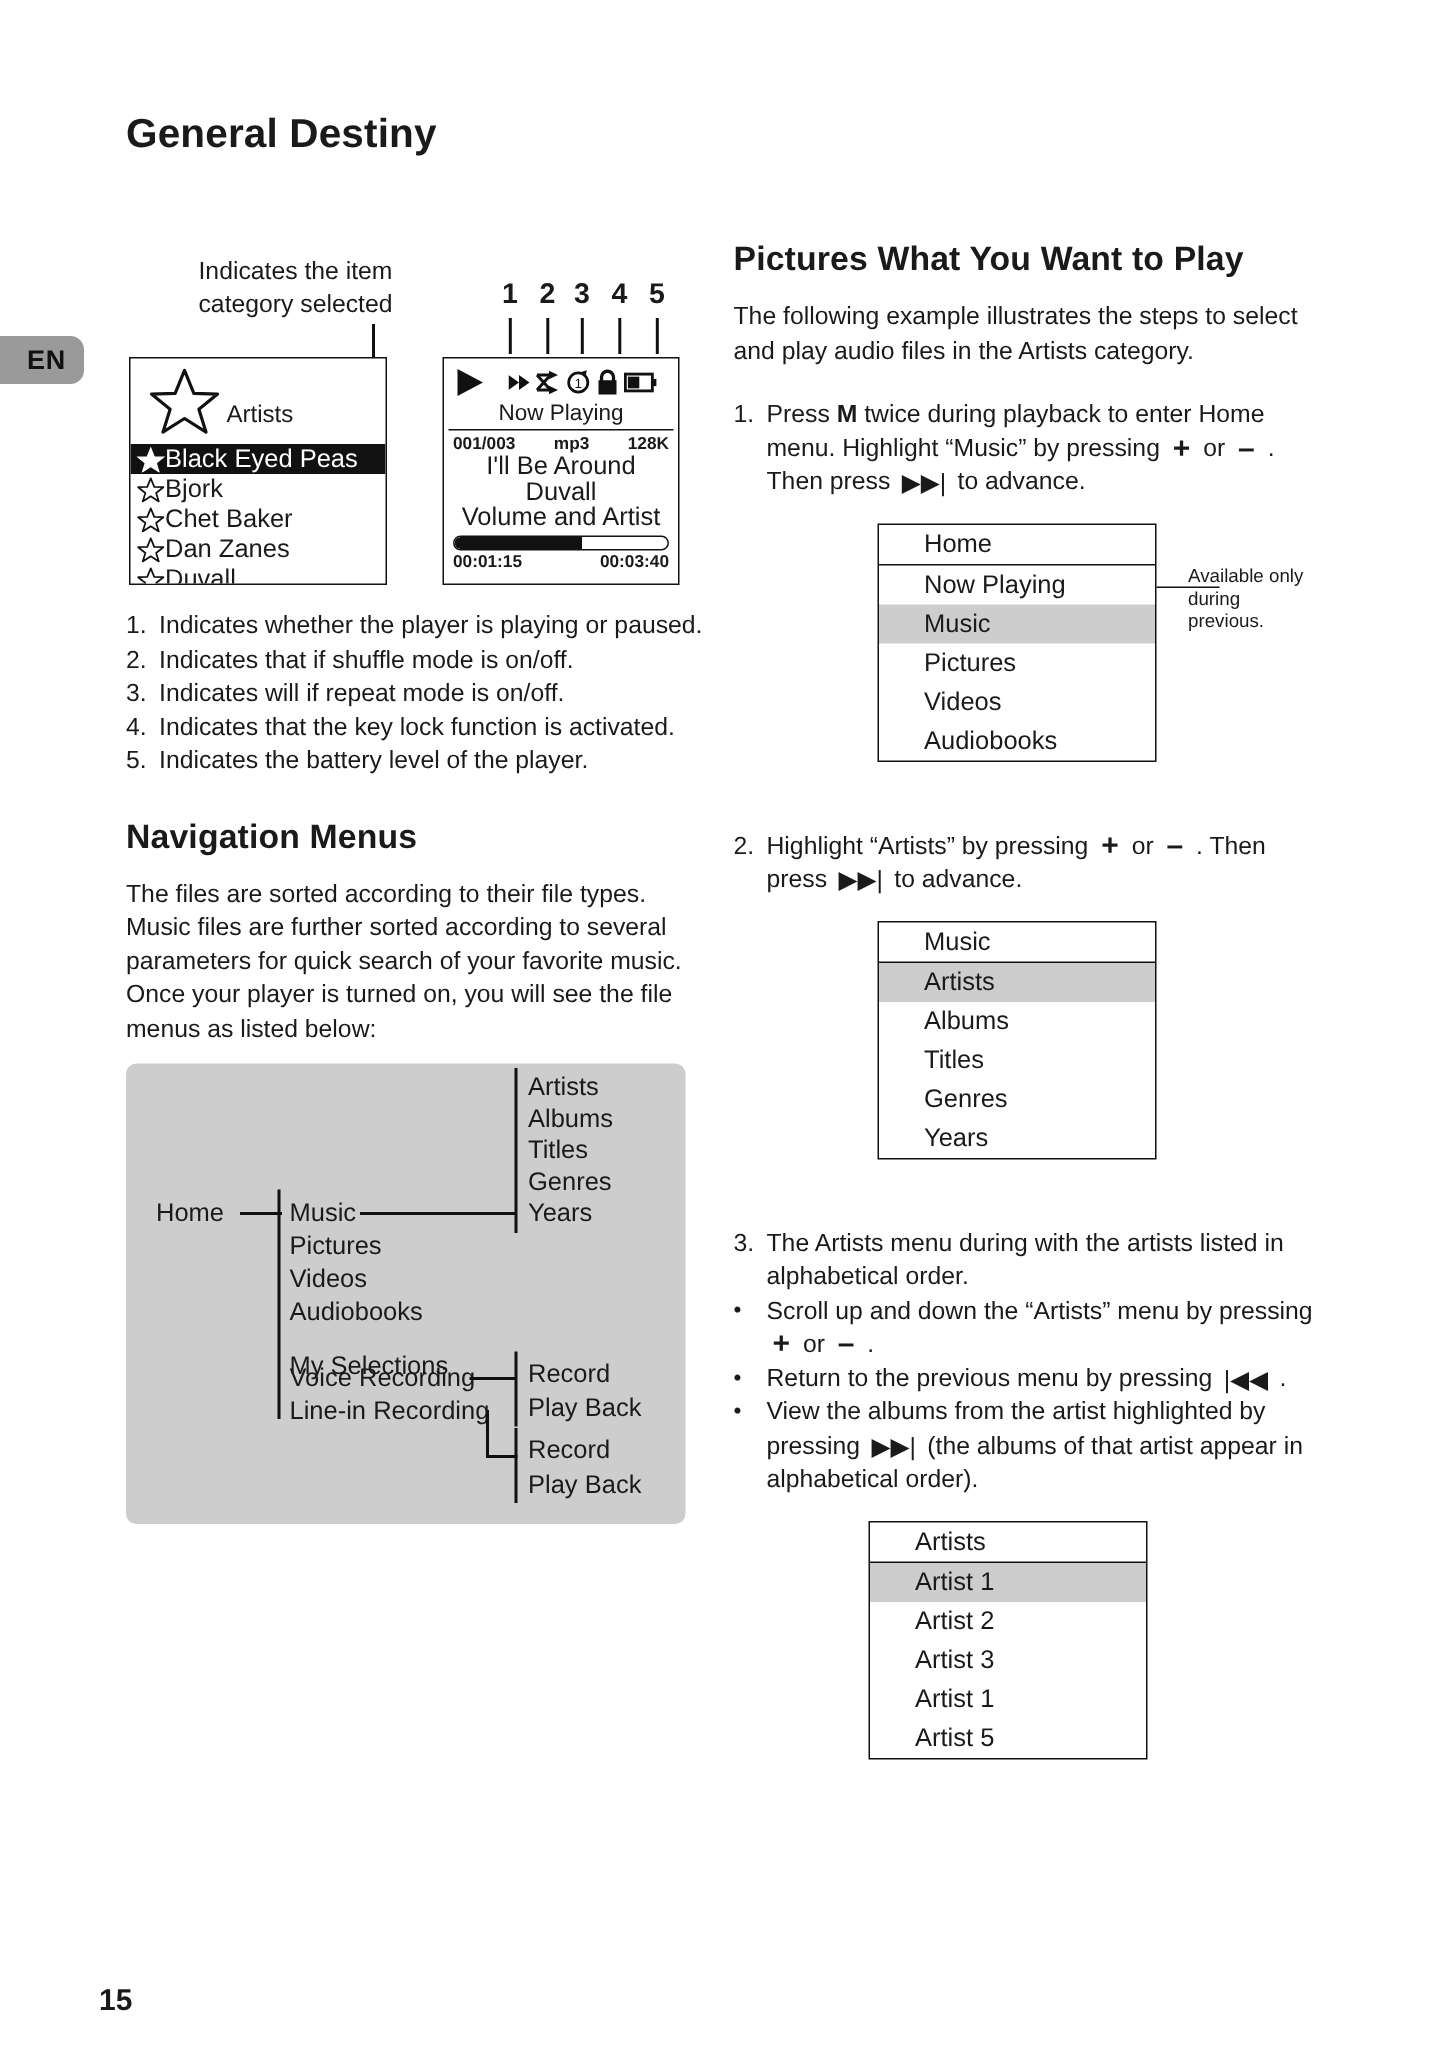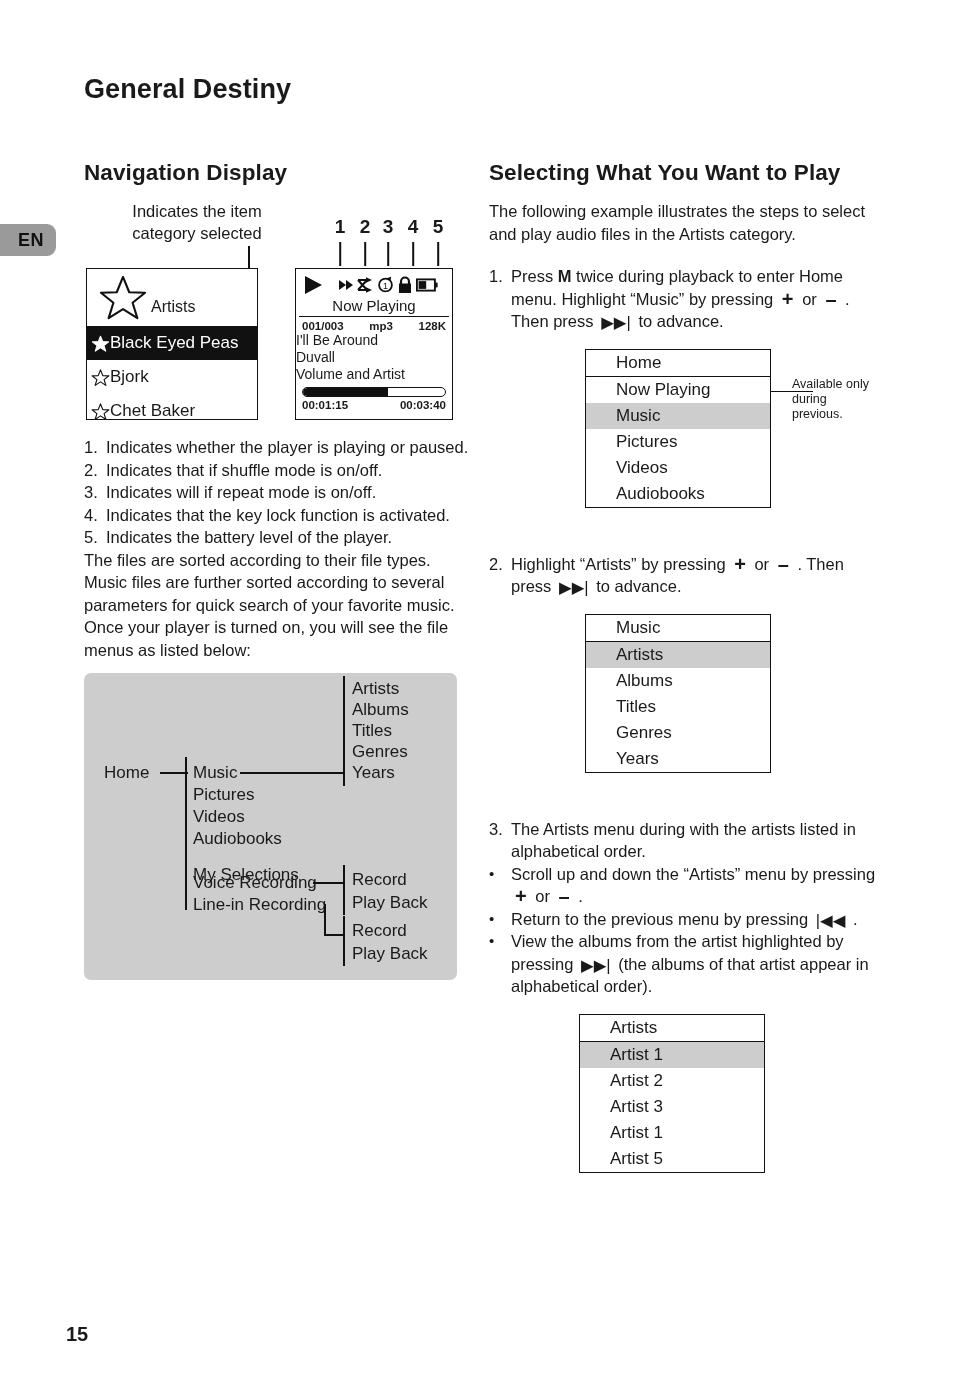--- a/index.html
+++ b/index.html
@@ -125,21 +125,21 @@
     font-size: 16px;
   }
   .art-rows {
     position: absolute;
     left: 0; top: 57px;
     width: 100%;
   }
   .art-row {
     display: flex;
     align-items: center;
-    height: 34px;
+    height: 20px;
     padding-left: 4px;
     font-size: 17px;
     white-space: nowrap;
   }
   .art-row.sel { background: #111; color: #fff; }
   .art-row .star-sm { width: 19px; height: 17px; flex: 0 0 19px; margin-right: 0px; }
 
   
   .screen-np { left: 211px; top: 68px; width: 158px; height: 152px; }
   .np-icons {
@@ -156,21 +156,21 @@
     border-bottom: 1.5px solid #111;
     margin: 0 3px;
   }
   .np-meta {
     display: flex;
     justify-content: space-between;
     font-size: 11.5px;
     padding: 3px 6px 0 6px;
     font-weight: 600;
   }
-  .np-line { text-align: left; font-size: 14px; line-height: 17px; }
+  .np-line { text-align: center; font-size: 17px; line-height: 17px; }
   .np-bar-wrap { padding: 4px 6px 0 6px; }
   .np-bar {
     height: 10px;
     border: 1.5px solid #111;
     border-radius: 6px;
     background: #fff;
     overflow: hidden;
   }
   .np-bar-fill { height: 100%; background: #111; border-radius: 5px 0 0 5px; }
   .np-times {
@@ -245,21 +245,20 @@
 </style>
 </head>
 <body>
 
 <div class="page-title">General Destiny</div>
 <div class="lang-badge">EN</div>
 <div class="page-number">15</div>
 
 <div class="col-left">
 
-  <h2 class="section">Navigation Display</h2>
 
   <div class="navfig">
 
     <div class="callout-label">Indicates the item category selected</div>
     <div class="callout-line"></div>
 
     <div class="ticks">
       <span class="tick-num" style="left:45px">1</span>
       <span class="tick-line" style="left:45px"></span>
       <span class="tick-num" style="left:70px">2</span>
@@ -375,20 +374,21 @@
   </div>
 
   <ol class="num" style="margin-top:14px">
     <li><span class="mk">1.</span><span>Indicates whether the player is playing or paused.</span></li>
     <li><span class="mk">2.</span><span>Indicates that if shuffle mode is on/off.</span></li>
     <li><span class="mk">3.</span><span>Indicates will if repeat mode is on/off.</span></li>
     <li><span class="mk">4.</span><span>Indicates that the key lock function is activated.</span></li>
     <li><span class="mk">5.</span><span>Indicates the battery level of the player.</span></li>
   </ol>
 
+  <h2 class="section" style="margin-top:26px">Navigation Menus</h2>
   <p class="body">The files are sorted according to their file types. Music files are further sorted according to several parameters for quick search of your favorite music. Once your player is turned on, you will see the file menus as listed below:</p>
 
   <div class="tree">
 
     <span class="node" style="left:20px; top:89px">Home</span>
     <div class="rule" style="left:76px; top:99px; width:28px; height:2px"></div>
     <div class="rule" style="left:101px; top:84px; width:2px; height:153px"></div>
 
     <span class="node" style="left:109px; top:89px">Music</span>
     <span class="node" style="left:109px; top:111px">Pictures</span>
@@ -414,21 +414,21 @@
     <div class="rule" style="left:240px; top:231px; width:2px; height:32px"></div>
     <div class="rule" style="left:240px; top:261px; width:21px; height:2px"></div>
     <div class="rule" style="left:259px; top:243px; width:2px; height:50px"></div>
     <span class="node" style="left:268px; top:247px">Record</span>
     <span class="node" style="left:268px; top:270px">Play Back</span>
   </div>
 </div>
 
 <div class="col-right">
 
-  <h2 class="section">Selecting What You Want to Play</h2>
+  <h2 class="section">Pictures What You Want to Play</h2>
   <p class="body">The following example illustrates the steps to select and play audio files in the Artists category.</p>
 
   <ol class="num" style="margin-top:20px">
     <li>
       <span class="mk">1.</span>
       <span>Press </span><span class="key">M</span><span> twice during playback to enter Home menu. Highlight “Music” by pressing </span><span class="glyph g-plus">+</span><span> or </span><span class="glyph g-minus">–</span><span> . Then press </span><span class="glyph g-next">▶▶|</span><span> to advance.</span>
     </li>
   </ol>
 
   <div style="position:relative; height:190px; margin-top:16px;">

